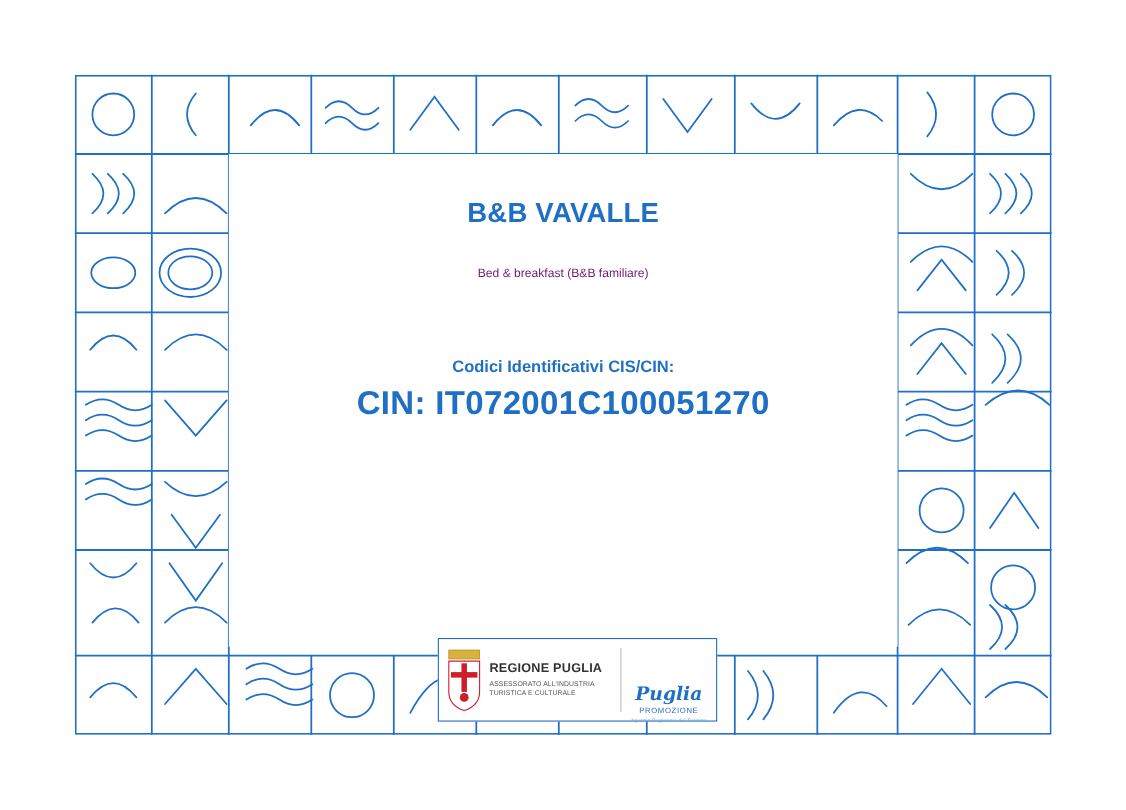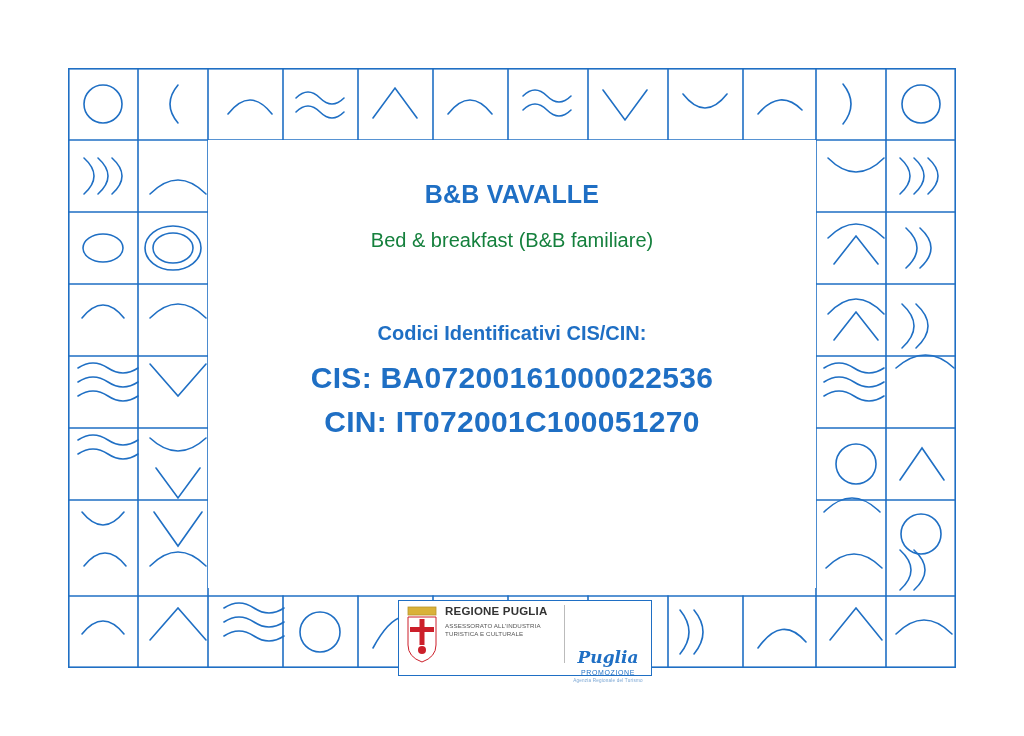--- a/index.html
+++ b/index.html
@@ -52,60 +52,61 @@
   }
   .title {
     margin-top: 40px;
     font-size: 25px;
     font-weight: bold;
     color: #1f6fc4;
     letter-spacing: 0.2px;
     text-align: center;
   }
   .subtitle {
-    margin-top: 20px;
-    font-size: 20px;
+    margin-top: 34px;
+    font-size: 11px;
     font-weight: normal;
-    color: #15803d;
+    color: #701a75;
   }
   .addr {
     margin-top: 28px;
     font-size: 17.5px;
     font-weight: bold;
     color: #000000;
     line-height: 1.35;
   }
   .codes-label {
     margin-top: 70px;
-    font-size: 20px;
+    font-size: 15px;
     font-weight: bold;
     color: #1f6fc4;
   }
   .code-line {
     margin-top: 14px;
     font-size: 30px;
     font-weight: bold;
     color: #1f6fc4;
     line-height: 1.28;
     letter-spacing: 0.3px;
   }
   .code-line.second {
     margin-top: 6px;
   }
   
   #logo-box {
     position: absolute;
     left: 398px;
-    top: 600px;
+    top: 580px;
     width: 254px;
     height: 76px;
     background: #ffffff;
     border: 1px solid #1f6fc4;
     z-index: 10;
     display: flex;
+    align-items: center;
     box-sizing: border-box;
     padding: 4px 6px;
   }
   #regione-crest {
     width: 34px;
     height: 58px;
     flex: 0 0 auto;
     position: relative;
   }
   #regione-text {
@@ -282,21 +283,20 @@
       </g>
     </svg>
   </div>
 
   <div id="content-area"></div>
 
   <div id="text-block">
     <div class="title">B&amp;B VAVALLE</div>
     <div class="subtitle">Bed &amp; breakfast (B&amp;B familiare)</div>
     <div class="codes-label">Codici Identificativi CIS/CIN:</div>
-    <div class="code-line">CIS: BA07200161000022536</div>
     <div class="code-line second">CIN: IT072001C100051270</div>
   </div>
 
   <div id="logo-box">
     <div id="regione-crest">
       <svg width="34" height="58" viewBox="0 0 34 58" xmlns="http://www.w3.org/2000/svg">
         <rect x="3" y="2" width="28" height="8" fill="#d9b23a" stroke="#b8942c" stroke-width="0.8"></rect>
         <path d="M3 12 h28 v28 q0 12 -14 17 q-14 -5 -14 -17 z" fill="#ffffff" stroke="#cc1f2a" stroke-width="1"></path>
         <rect x="14.5" y="14" width="5" height="26" fill="#cc1f2a"></rect>
         <rect x="5" y="22" width="24" height="5" fill="#cc1f2a"></rect>

